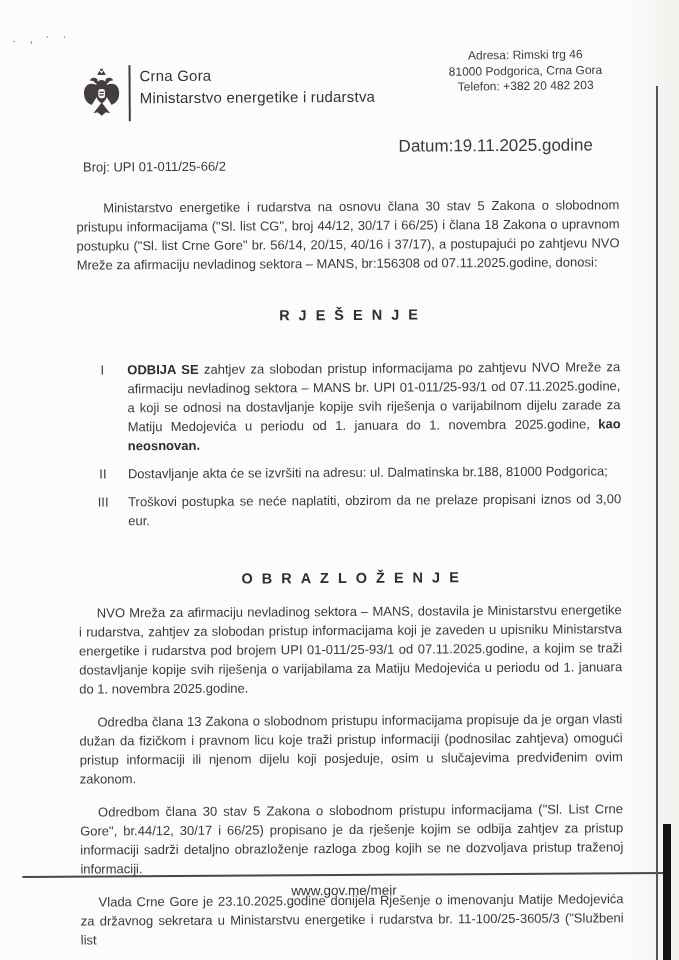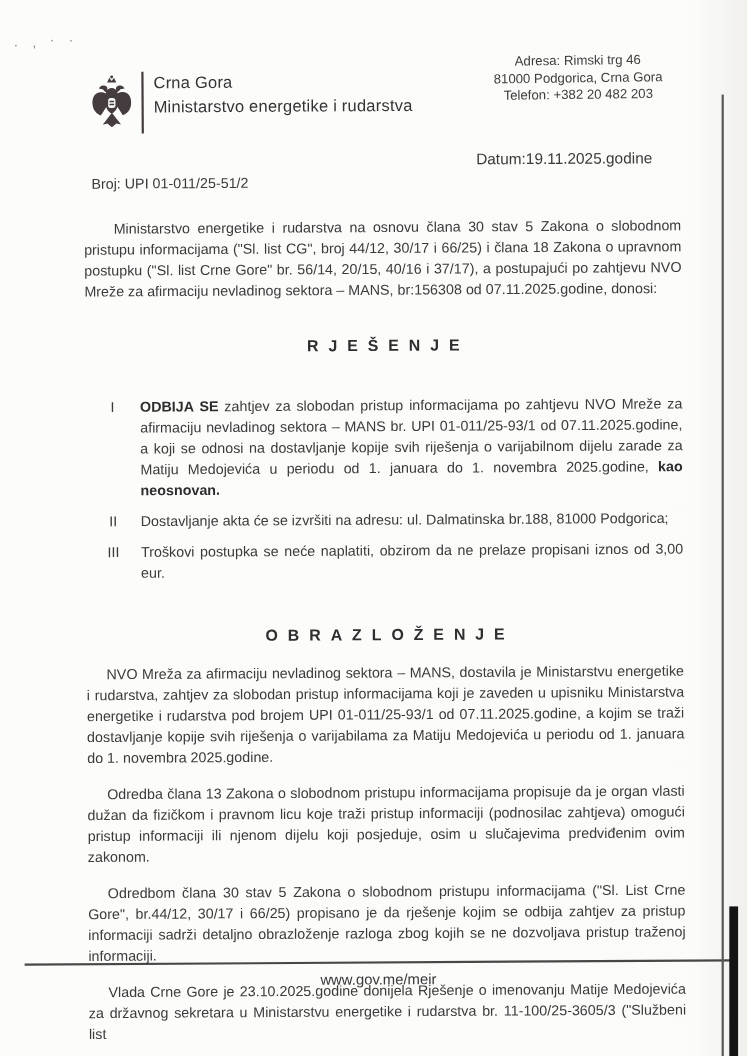--- a/index.html
+++ b/index.html
@@ -16,21 +16,21 @@
 
   .brand { position:absolute; left:84px; top:62px; display:flex; align-items:flex-start; }
   .emblem { width:40px; height:58px; }
   .brand-sep { width:2px; background:#423c3e; height:56px; margin:2px 9px 0 7px; }
   .brand-text { padding-top:4px; font-size:15px; color:#333; letter-spacing:.2px; }
   .brand-text .country { margin-bottom:5px; }
 
   .contact { position:absolute; top:49px; right:60px; width:182px; text-align:center;
              font-size:12px; line-height:15.5px; color:#3d3d3d; transform:rotate(-.4deg); }
 
-  .ref-date   { position:absolute; top:137px; right:84px; font-size:14px; }
+  .ref-date   { position:absolute; top:137px; right:84px; font-size:17px; }
   .ref-number { position:absolute; top:158px; left:85px;  font-size:13px; }
 
   .doc-body { position:absolute; left:78px; right:58px; top:197px;
               font-size:13px; line-height:19px; text-align:justify; color:#3b3b3b; }
   .intro { text-indent:27px; }
 
   .doc-heading { text-align:center; font-size:14.5px; font-weight:bold;
                  letter-spacing:9px; text-indent:9px; color:#2e2e2e; }
   .h-decision { margin-top:33px; }
   .h-explain  { margin-top:40px; }
@@ -84,21 +84,21 @@
       </div>
     </div>
 
     <div class="contact">
       <div>Adresa: Rimski trg 46</div>
       <div>81000 Podgorica, Crna Gora</div>
       <div>Telefon: +382 20 482 203</div>
     </div>
 
     <div class="ref-date">Datum:19.11.2025.godine</div>
-    <div class="ref-number">Broj: UPI 01-011/25-51/2</div>
+    <div class="ref-number">Broj: UPI 01-011/25-66/2</div>
 
     <div class="doc-body">
 
       <p class="intro">Ministarstvo energetike i rudarstva na osnovu člana 30 stav 5 Zakona o slobodnom pristupu informacijama ("Sl. list CG", broj 44/12, 30/17 i 66/25) i člana 18 Zakona o upravnom postupku ("Sl. list Crne Gore" br. 56/14, 20/15, 40/16 i 37/17), a postupajući po zahtjevu NVO Mreže za afirmaciju nevladinog sektora – MANS, br:156308 od 07.11.2025.godine, donosi:</p>
 
       <h2 class="doc-heading h-decision">RJEŠENJE</h2>
 
       <div class="items">
         <div class="item">
           <div class="item-num">I</div>

